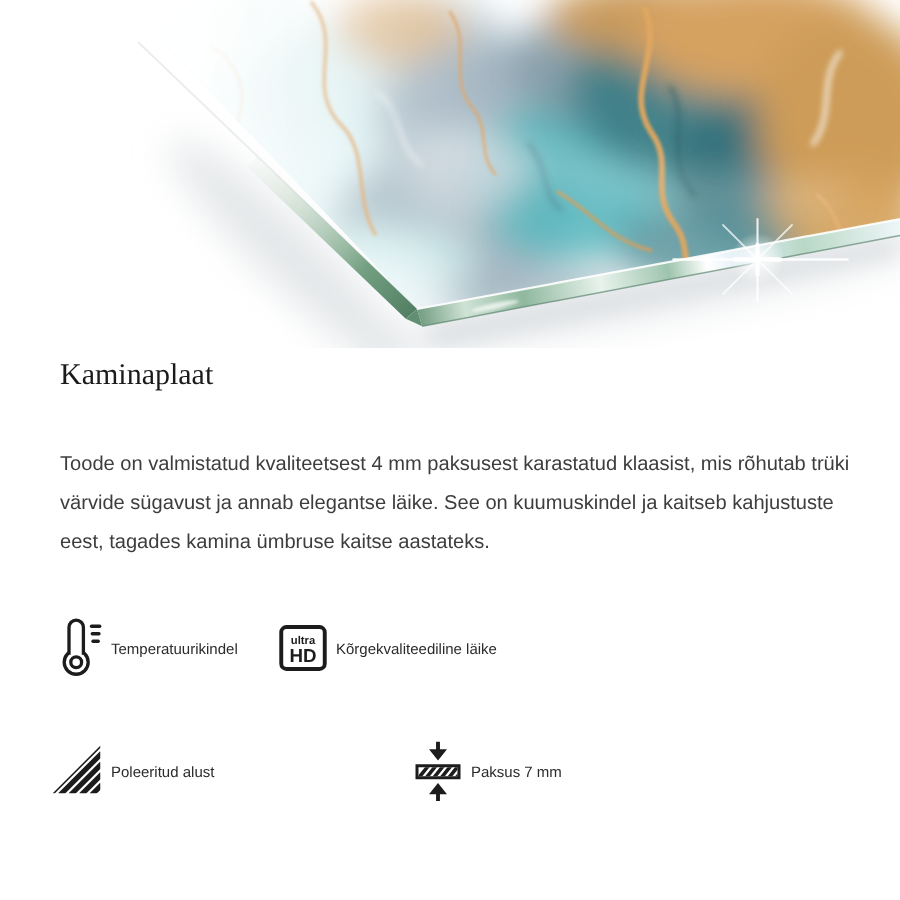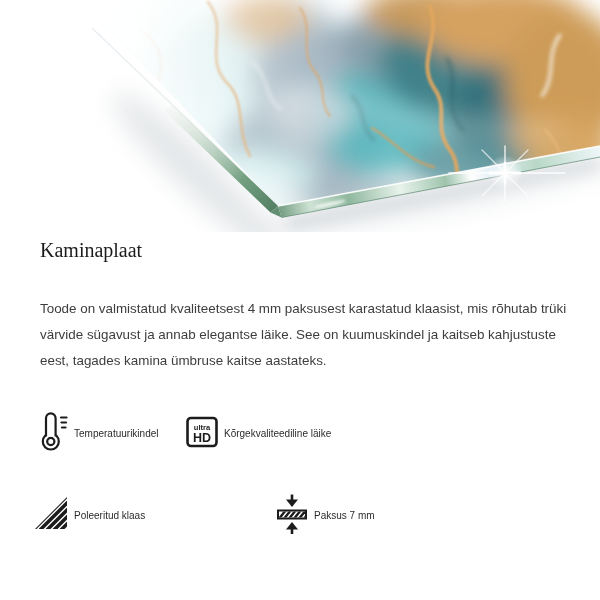--- a/index.html
+++ b/index.html
@@ -205,21 +205,21 @@
             </clipPath>
           </defs>
         <g clip-path="url(#triClip)" stroke="#1c1c1c" stroke-width="3.5">
           <path d="M3,38 L38,3"></path>
           <path d="M10,38 L38,10"></path>
           <path d="M17,38 L38,17"></path>
           <path d="M24,38 L38,24"></path>
           <path d="M31,38 L38,31"></path>
         </g>
       </svg>
-      <div class="feat-label">Poleeritud klaas</div>
+      <div class="feat-label">Poleeritud alust</div>
     </div>
 
     <div class="cell w-side">
       <svg width="44" height="44" viewBox="0 0 44 44">
         <defs>
             <clipPath id="barClip">
               <rect x="9" y="19.5" width="26" height="6"></rect>
             </clipPath>
           </defs>
         <rect x="8" y="18.5" width="28" height="8" fill="none" stroke="#1c1c1c" stroke-width="2"></rect>

